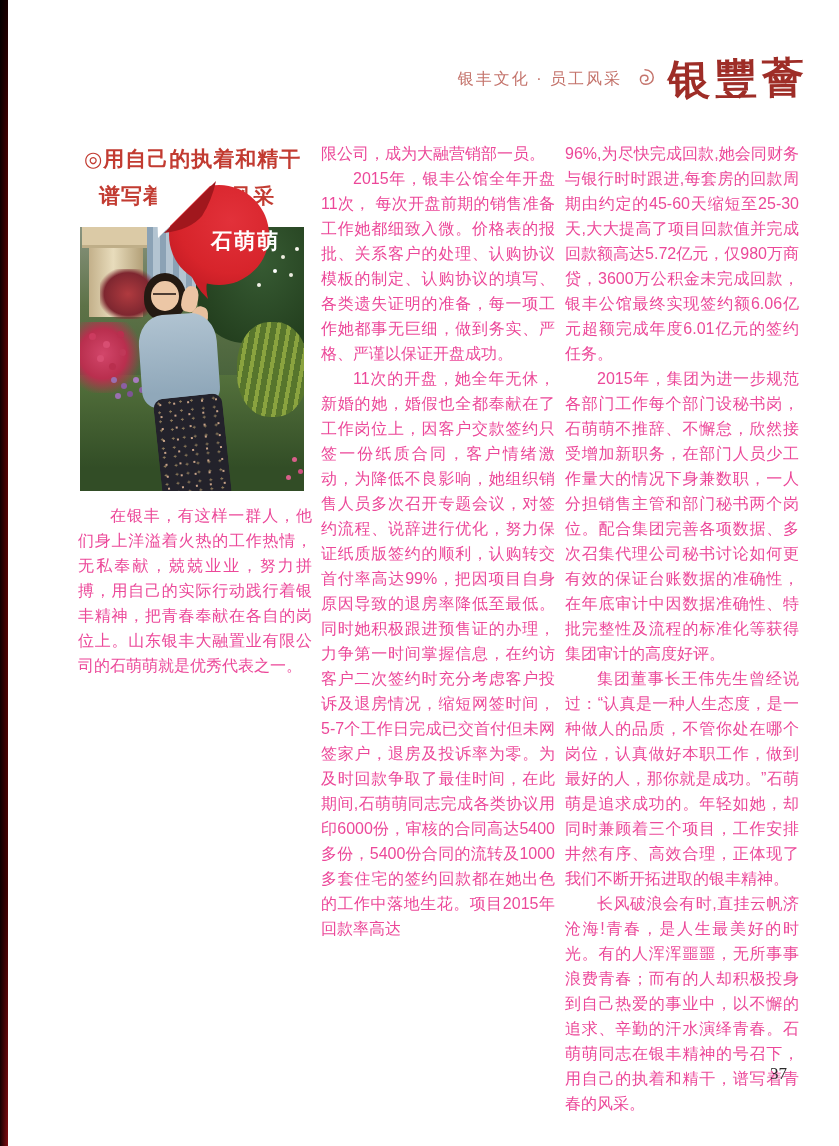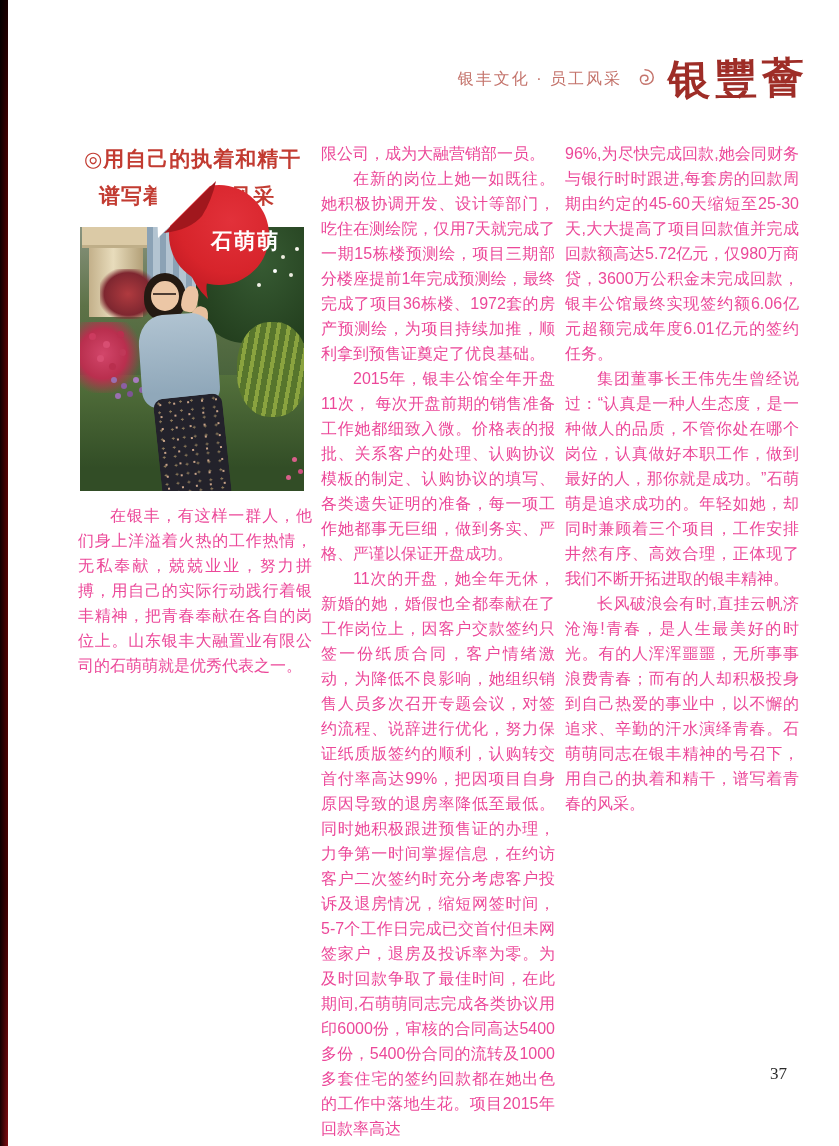--- a/index.html
+++ b/index.html
@@ -155,26 +155,26 @@
     <path d="M60 3 L8 55 Q34 52 46 38 Q56 22 60 3 Z" fill="#a1171d"></path>
   </svg>
   <div id="name-tag">石萌萌</div>
 
   <div id="col1" class="col">
     <p class="indent">在银丰，有这样一群人，他们身上洋溢着火热的工作热情，无私奉献，兢兢业业，努力拼搏，用自己的实际行动践行着银丰精神，把青春奉献在各自的岗位上。山东银丰大融置业有限公司的石萌萌就是优秀代表之一。</p>
   </div>
 
   <div id="col2" class="col">
     <p>限公司，成为大融营销部一员。</p>
-    <p class="indent">在新的岗位上她一如既往。她积极协调开发、设计等部门，吃住在测绘院，仅用7天就完成了一期15栋楼预测绘，项目三期部分楼座提前1年完成预测绘，最终完成了项目36栋楼、1972套的房产预测绘，为项目持续加推，顺利拿到预售证奠定了优良基础。</p>
     <p class="indent">2015年，银丰公馆全年开盘11次， 每次开盘前期的销售准备工作她都细致入微。价格表的报批、关系客户的处理、认购协议模板的制定、认购协议的填写、各类遗失证明的准备，每一项工作她都事无巨细，做到务实、严格、严谨以保证开盘成功。</p>
     <p class="indent">11次的开盘，她全年无休，新婚的她，婚假也全都奉献在了工作岗位上，因客户交款签约只签一份纸质合同，客户情绪激动，为降低不良影响，她组织销售人员多次召开专题会议，对签约流程、说辞进行优化，努力保证纸质版签约的顺利，认购转交首付率高达99%，把因项目自身原因导致的退房率降低至最低。同时她积极跟进预售证的办理，力争第一时间掌握信息，在约访客户二次签约时充分考虑客户投诉及退房情况，缩短网签时间，5-7个工作日完成已交首付但未网签家户，退房及投诉率为零。为及时回款争取了最佳时间，在此期间,石萌萌同志完成各类协议用印6000份，审核的合同高达5400多份，5400份合同的流转及1000多套住宅的签约回款都在她出色的工作中落地生花。项目2015年回款率高达</p>
   </div>
 
   <div id="col3" class="col">
     <p>96%,为尽快完成回款,她会同财务与银行时时跟进,每套房的回款周期由约定的45-60天缩短至25-30天,大大提高了项目回款值并完成回款额高达5.72亿元，仅980万商贷，3600万公积金未完成回款，银丰公馆最终实现签约额6.06亿元超额完成年度6.01亿元的签约任务。</p>
+    <p class="indent">2015年，集团为进一步规范各部门工作每个部门设秘书岗，石萌萌不推辞、不懈怠，欣然接受增加新职务，在部门人员少工作量大的情况下身兼数职，一人分担销售主管和部门秘书两个岗位。配合集团完善各项数据、多次召集代理公司秘书讨论如何更有效的保证台账数据的准确性，在年底审计中因数据准确性、特批完整性及流程的标准化等获得集团审计的高度好评。</p>
     <p class="indent">集团董事长王伟先生曾经说过：“认真是一种人生态度，是一种做人的品质，不管你处在哪个岗位，认真做好本职工作，做到最好的人，那你就是成功。”石萌萌是追求成功的。年轻如她，却同时兼顾着三个项目，工作安排井然有序、高效合理，正体现了我们不断开拓进取的银丰精神。</p>
     <p class="indent">长风破浪会有时,直挂云帆济沧海!青春，是人生最美好的时光。有的人浑浑噩噩，无所事事浪费青春；而有的人却积极投身到自己热爱的事业中，以不懈的追求、辛勤的汗水演绎青春。石萌萌同志在银丰精神的号召下，用自己的执着和精干，谱写着青春的风采。</p>
   </div>
 
   <div id="page-number">37</div>
 
 </div>
 
 </body></html>

